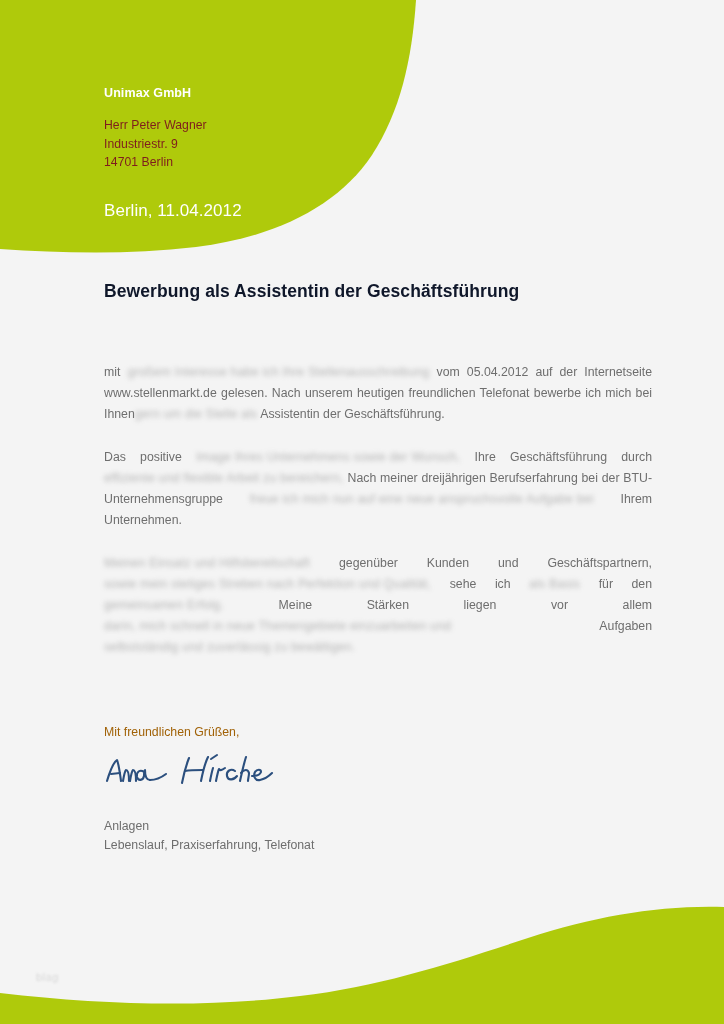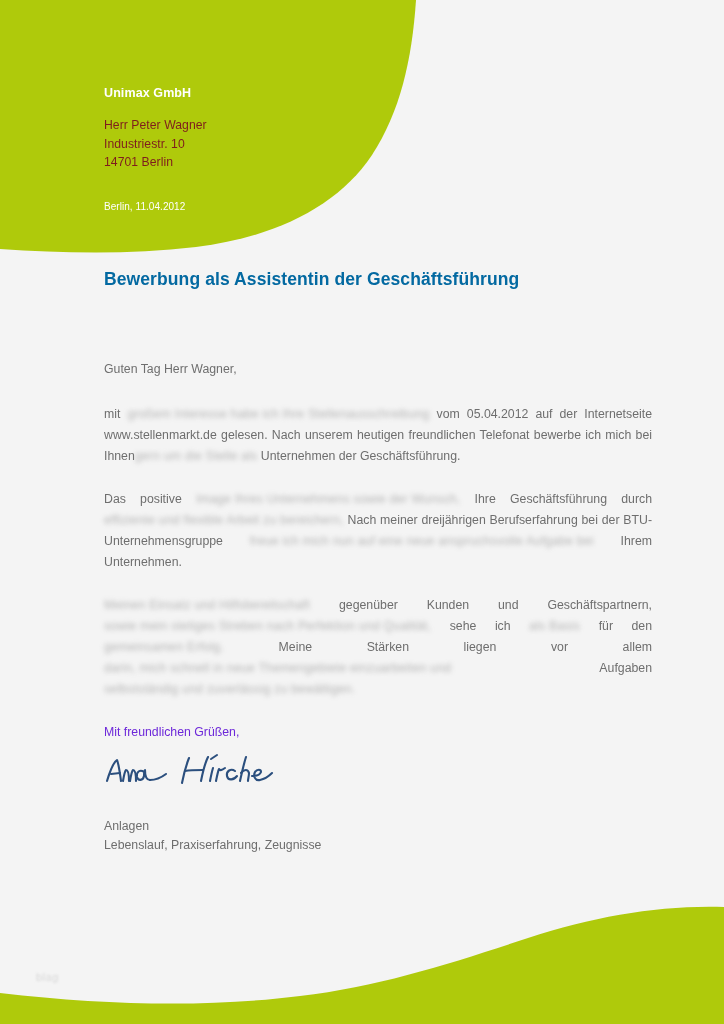--- a/index.html
+++ b/index.html
@@ -44,33 +44,33 @@
     line-height: 1.2;
   }
   .addr-line {
     font-size: 12.2px;
     color: #7f1d1d;
     line-height: 18.5px;
     margin: 0;
     letter-spacing: .05px;
   }
   .date-line {
-    font-size: 10px;
+    font-size: 17px;
     color: #ffffff;
     margin: 29px 0 0 0;
     letter-spacing: .05px;
   }
   
   .subject {
     position: absolute;
     left: 104px;
-    top: 269px;
+    top: 281px;
     font-size: 17.5px;
     font-weight: bold;
-    color: #0369a1;
+    color: #0f172a;
     letter-spacing: .1px;
     z-index: 5;
   }
   
   .body-area {
     position: absolute;
     left: 104px;
     top: 362px;
     width: 548px;
     z-index: 5;
@@ -104,21 +104,21 @@
   .redact.soft { filter: blur(2.9px); opacity: .6; }
   
   .closing-area {
     position: absolute;
     left: 104px;
     top: 725px;
     z-index: 5;
   }
   .closing {
     font-size: 12.3px;
-    color: #6d28d9;
+    color: #a16207;
     margin: 0;
   }
   .signature {
     margin: 12px 0 0 0;
     height: 40px;
     width: 230px;
   }
   .signed-name {
     font-size: 12.3px;
     color: #6e6e6e;
@@ -161,32 +161,31 @@
 
     <path d="M0,1024 L724,1024 L724,907
              C660,905 596,916 528,938
              C452,963 382,986 300,996
              C214,1007 110,1006 0,993 Z" fill="#AFCA0B"></path>
   </svg>
 
   <div class="header-block">
     <p class="company">Unimax GmbH</p>
     <p class="addr-line">Herr Peter Wagner</p>
-    <p class="addr-line">Industriestr. 10</p>
+    <p class="addr-line">Industriestr. 9</p>
     <p class="addr-line">14701 Berlin</p>
     <p class="date-line">Berlin, 11.04.2012</p>
   </div>
 
   <div class="subject">Bewerbung als Assistentin der Geschäftsführung</div>
 
   <div class="body-area">
 
-    <p class="salutation">Guten Tag Herr Wagner,</p>
-
-    <p class="para"><span>mit </span><span class="redact">großem Interesse habe ich Ihre Stellenausschreibung</span><span> vom 05.04.2012 auf der Internetseite www.stellenmarkt.de gelesen. Nach unserem heutigen freundlichen Telefonat bewerbe ich mich bei Ihnen</span><span class="redact">gern um die Stelle als</span><span> Unternehmen der Geschäftsführung.</span></p>
+
+    <p class="para"><span>mit </span><span class="redact">großem Interesse habe ich Ihre Stellenausschreibung</span><span> vom 05.04.2012 auf der Internetseite www.stellenmarkt.de gelesen. Nach unserem heutigen freundlichen Telefonat bewerbe ich mich bei Ihnen</span><span class="redact">gern um die Stelle als</span><span> Assistentin der Geschäftsführung.</span></p>
 
     <p class="para"><span>Das positive </span><span class="redact">Image Ihres Unternehmens sowie der Wunsch,</span><span> Ihre Geschäftsführung durch </span><span class="redact">effiziente und flexible Arbeit zu bereichern,</span><span> Nach meiner dreijährigen Berufserfahrung bei der BTU-Unternehmensgruppe </span><span class="redact">freue ich mich nun auf eine neue anspruchsvolle Aufgabe bei</span><span> Ihrem Unternehmen.</span></p>
 
     <p class="para p-gap-big"><span class="redact">Meinen Einsatz und Hilfsbereitschaft</span><span> gegenüber Kunden und Geschäftspartnern, </span><span class="redact">sowie mein stetiges Streben nach Perfektion und Qualität,</span><span> sehe ich </span><span class="redact">als Basis</span><span> für den </span><span class="redact">gemeinsamen Erfolg.</span><span> Meine Stärken liegen vor allem </span><span class="redact">darin, mich schnell in neue Themengebiete einzuarbeiten und</span><span> Aufgaben </span><span class="redact">selbstständig und zuverlässig zu bewältigen.</span></p>
 
 
   </div>
 
   <div class="closing-area">
     <p class="closing">Mit freundlichen Grüßen,</p>
@@ -218,18 +217,18 @@
         <path d="M131,20 C127,17 122,20 123,25 C124,30 130,29 133,25"></path>
 
         <path d="M136,30 C138,21 140,12 142,6"></path>
         <path d="M137,22 C140,18 144,18 145,22 C145,25 144,28 144,30"></path>
 
         <path d="M148,25 C152,25 156,24 157,21 C157,18 153,18 151,21 C149,25 151,30 156,29 C161,28 165,25 168,22"></path>
       </g>
     </svg>
 
     <p class="attach-title">Anlagen</p>
-    <p class="attach-list">Lebenslauf, Praxiserfahrung, Zeugnisse</p>
+    <p class="attach-list">Lebenslauf, Praxiserfahrung, Telefonat</p>
   </div>
 
   <div class="watermark">blag</div>
 
 </div>
 
 </body></html>

